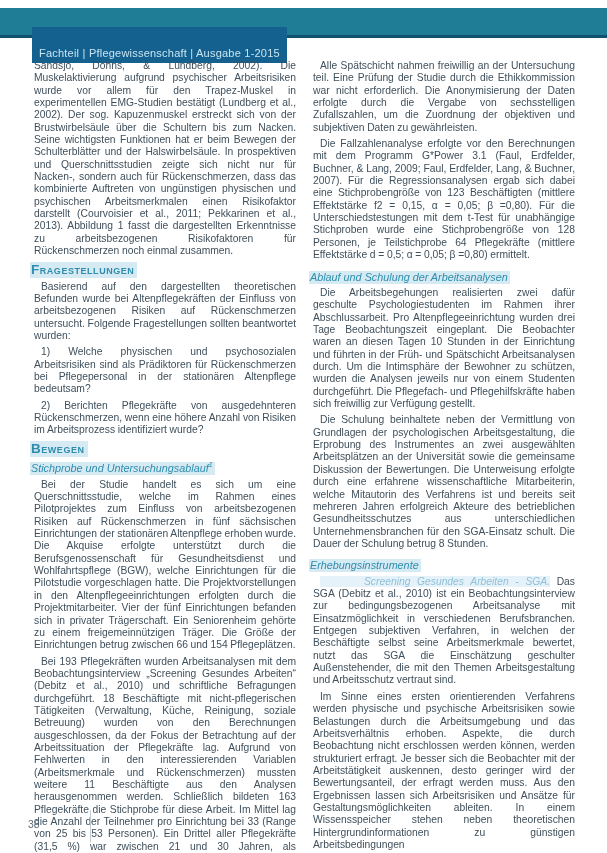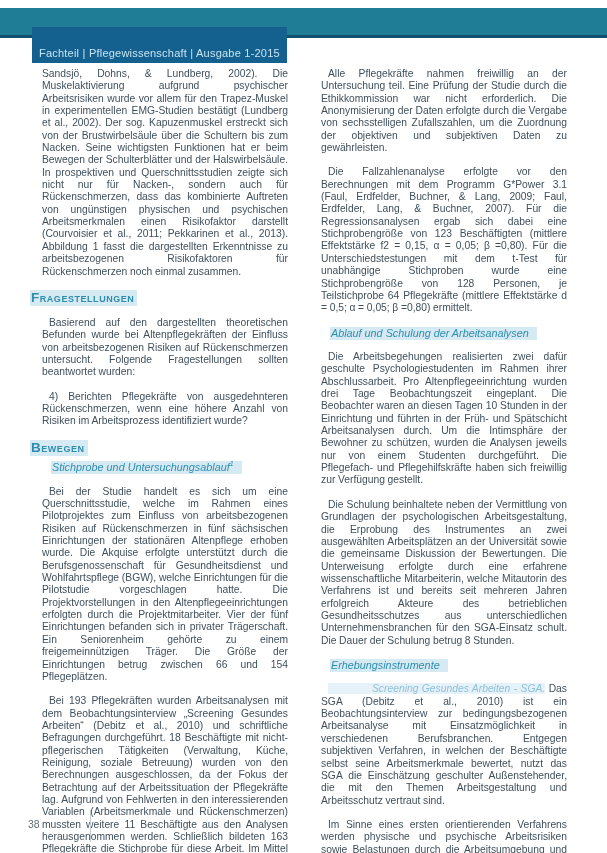--- a/index.html
+++ b/index.html
@@ -15,60 +15,61 @@
     position:absolute; left:32px; top:6px;
     font-size:11px; line-height:13px; color:var(--chip-text,#c7e5f3);
     background:var(--chip-bg,#14608f); padding:20px 7px 3px 7px; letter-spacing:.02em;
     white-space:nowrap;
     margin-top:21px;
   }
   
   .content { position:absolute; left:30px; top:56px; width:549px; display:flex; gap:9px; }
   .col { width:270px; flex:0 0 270px; }
   .col p {
-    margin:12px; font-size:10.3px; line-height:12.35px; text-align:justify;
+    margin:4px; font-size:10.3px; line-height:12.35px; text-align:justify;
     color:var(--body-text,#3f4f5b); word-spacing:-0.2px;
   }
   .col p.indent { text-indent:7px; }
-  .h1 { margin:12px 0 4px 0; font-size:13.5px; line-height:15px; font-weight:bold; }
+  .h1 { margin:4px 0 4px 0; font-size:13.5px; line-height:15px; font-weight:bold; }
   .h1 .hl {
     font-variant:small-caps; letter-spacing:.04em; color:var(--heading,#2e8dac);
     background:var(--hl-bg,#d6eaf4); padding:0 3px 1px 1px;
   }
   .h2 { margin:9px 0 2px 0; font-size:10.8px; line-height:12.5px; font-weight:normal; font-style:italic; }
   .h2.tight { margin-top:3px; }
-  .h2 .hl { color:var(--heading,#2e8dac); background:var(--hl-bg,#d6eaf4); padding:0 8px 1px 1px;margin-left:21px; }
+  .h2 .hl { color:var(--heading,#2e8dac); background:var(--hl-bg,#d6eaf4); padding:0 2px 1px 1px; }
   .h2 sup { font-size:7px; }
   .lead { font-style:italic; color:var(--lead,#8fc0d9); background:#e6f2f9;padding-left:44px; }
   
   .footer-num { position:absolute; left:28px; top:818px; font-size:10.5px; color:var(--footer,#5f6e78); }
   .footer-divider { position:absolute; left:90px; top:810px; width:1px; height:32px; background:#c3ced4; }
   .footer-text { position:absolute; left:110px; top:820px; font-size:9.4px; letter-spacing:.10em; color:var(--footer,#5f6e78); white-space:nowrap; }
 </style>
 </head>
 <body>
 
 <div class="page" style="--teal-bar: #1f7d95; --bar-line: #12506d; --chip-bg: #14608f; --chip-text: #c7e5f3; --heading: #2e8dac; --hl-bg: #d6eaf4; --body-text: #3f4f5b; --lead: #8fc0d9; --footer: #5f6e78;">
   <div class="header-bar"></div>
   <div class="header-rule"></div>
   <div class="header-title">Fachteil | Pflegewissenschaft | Ausgabe 1-2015</div>
 
   <div class="content">
     <div class="col" id="col-left">
         <p class="">Sandsjö, Dohns, &amp; Lundberg, 2002). Die Muskelaktivierung aufgrund psychischer Arbeitsrisiken wurde vor allem für den Trapez-Muskel in experimentellen EMG-Studien bestätigt (Lundberg et al., 2002). Der sog. Kapuzenmuskel erstreckt sich von der Brustwirbelsäule über die Schultern bis zum Nacken. Seine wichtigsten Funktionen hat er beim Bewegen der Schulterblätter und der Halswirbelsäule. In prospektiven und Querschnittsstudien zeigte sich nicht nur für Nacken-, sondern auch für Rückenschmerzen, dass das kombinierte Auftreten von ungünstigen physischen und psychischen Arbeitsmerkmalen einen Risikofaktor darstellt (Courvoisier et al., 2011; Pekkarinen et al., 2013). Abbildung 1 fasst die dargestellten Erkenntnisse zu arbeitsbezogenen Risikofaktoren für Rückenschmerzen noch einmal zusammen.</p>
         <h3 class="h1"><span class="hl">Fragestellungen</span></h3>
         <p class="indent">Basierend auf den dargestellten theoretischen Befunden wurde bei Altenpflegekräften der Einfluss von arbeitsbezogenen Risiken auf Rückenschmerzen untersucht. Folgende Fragestellungen sollten beantwortet wurden:</p>
-        <p class="indent">4) Berichten Pflegekräfte von ausgedehnteren Rückenschmerzen, wenn eine höhere Anzahl von Risiken im Arbeitsprozess identifiziert wurde?</p>
+        <p class="indent">1) Welche physischen und psychosozialen Arbeitsrisiken sind als Prädiktoren für Rückenschmerzen bei Pflegepersonal in der stationären Altenpflege bedeutsam?</p>
+        <p class="indent">2) Berichten Pflegekräfte von ausgedehnteren Rückenschmerzen, wenn eine höhere Anzahl von Risiken im Arbeitsprozess identifiziert wurde?</p>
         <h3 class="h1"><span class="hl">Bewegen</span></h3>
         <h4 class="h2 tight"><span class="hl">Stichprobe und Untersuchungsablauf<sup>1</sup></span></h4>
         <p class="indent">Bei der Studie handelt es sich um eine Querschnittsstudie, welche im Rahmen eines Pilotprojektes zum Einfluss von arbeitsbezogenen Risiken auf Rückenschmerzen in fünf sächsischen Einrichtungen der stationären Altenpflege erhoben wurde. Die Akquise erfolgte unterstützt durch die Berufsgenossenschaft für Gesundheitsdienst und Wohlfahrtspflege (BGW), welche Einrichtungen für die Pilotstudie vorgeschlagen hatte. Die Projektvorstellungen in den Altenpflegeeinrichtungen erfolgten durch die Projektmitarbeiter. Vier der fünf Einrichtungen befanden sich in privater Trägerschaft. Ein Seniorenheim gehörte zu einem freigemeinnützigen Träger. Die Größe der Einrichtungen betrug zwischen 66 und 154 Pflegeplätzen.</p>
         <p class="indent">Bei 193 Pflegekräften wurden Arbeitsanalysen mit dem Beobachtungsinterview „Screening Gesundes Arbeiten“ (Debitz et al., 2010) und schriftliche Befragungen durchgeführt. 18 Beschäftigte mit nicht-pflegerischen Tätigkeiten (Verwaltung, Küche, Reinigung, soziale Betreuung) wurden von den Berechnungen ausgeschlossen, da der Fokus der Betrachtung auf der Arbeitssituation der Pflegekräfte lag. Aufgrund von Fehlwerten in den interessierenden Variablen (Arbeitsmerkmale und Rückenschmerzen) mussten weitere 11 Beschäftigte aus den Analysen herausgenommen werden. Schließlich bildeten 163 Pflegekräfte die Stichprobe für diese Arbeit. Im Mittel lag die Anzahl der Teilnehmer pro Einrichtung bei 33 (Range von 25 bis 53 Personen). Ein Drittel aller Pflegekräfte (31,5 %) war zwischen 21 und 30 Jahren, als zweithäufigste Alterskategorie mit 22,8 % wurde der Bereich von 41 bis 50 Jahren angeben. Der Anteil an</p>
       </div>
     <div class="col" id="col-right">
-        <p class="indent">Alle Pflegekräfte nahmen freiwillig an der Untersuchung teil. Eine Prüfung der Studie durch die Ethikkommission war nicht erforderlich. Die Anonymisierung der Daten erfolgte durch die Vergabe von sechsstelligen Zufallszahlen, um die Zuordnung der objektiven und subjektiven Daten zu gewährleisten.</p>
+        <p class="indent">Alle Spätschicht nahmen freiwillig an der Untersuchung teil. Eine Prüfung der Studie durch die Ethikkommission war nicht erforderlich. Die Anonymisierung der Daten erfolgte durch die Vergabe von sechsstelligen Zufallszahlen, um die Zuordnung der objektiven und subjektiven Daten zu gewährleisten.</p>
         <p class="indent">Die Fallzahlenanalyse erfolgte vor den Berechnungen mit dem Programm G*Power 3.1 (Faul, Erdfelder, Buchner, &amp; Lang, 2009; Faul, Erdfelder, Lang, &amp; Buchner, 2007). Für die Regressionsanalysen ergab sich dabei eine Stichprobengröße von 123 Beschäftigten (mittlere Effektstärke f2 = 0,15, α = 0,05; β =0,80). Für die Unterschiedstestungen mit dem t-Test für unabhängige Stichproben wurde eine Stichprobengröße von 128 Personen, je Teilstichprobe 64 Pflegekräfte (mittlere Effektstärke d = 0,5; α = 0,05; β =0,80) ermittelt.</p>
         <h4 class="h2"><span class="hl">Ablauf und Schulung der Arbeitsanalysen</span></h4>
         <p class="indent">Die Arbeitsbegehungen realisierten zwei dafür geschulte Psychologiestudenten im Rahmen ihrer Abschlussarbeit. Pro Altenpflegeeinrichtung wurden drei Tage Beobachtungszeit eingeplant. Die Beobachter waren an diesen Tagen 10 Stunden in der Einrichtung und führten in der Früh- und Spätschicht Arbeitsanalysen durch. Um die Intimsphäre der Bewohner zu schützen, wurden die Analysen jeweils nur von einem Studenten durchgeführt. Die Pflegefach- und Pflegehilfskräfte haben sich freiwillig zur Verfügung gestellt.</p>
         <p class="indent">Die Schulung beinhaltete neben der Vermittlung von Grundlagen der psychologischen Arbeitsgestaltung, die Erprobung des Instrumentes an zwei ausgewählten Arbeitsplätzen an der Universität sowie die gemeinsame Diskussion der Bewertungen. Die Unterweisung erfolgte durch eine erfahrene wissenschaftliche Mitarbeiterin, welche Mitautorin des Verfahrens ist und bereits seit mehreren Jahren erfolgreich Akteure des betrieblichen Gesundheitsschutzes aus unterschiedlichen Unternehmensbranchen für den SGA-Einsatz schult. Die Dauer der Schulung betrug 8 Stunden.</p>
         <h4 class="h2"><span class="hl">Erhebungsinstrumente</span></h4>
         <p class="indent"><span class="lead">Screening Gesundes Arbeiten - SGA.</span><span> Das SGA (Debitz et al., 2010) ist ein Beobachtungsinterview zur bedingungsbezogenen Arbeitsanalyse mit Einsatzmöglichkeit in verschiedenen Berufsbranchen. Entgegen subjektiven Verfahren, in welchen der Beschäftigte selbst seine Arbeitsmerkmale bewertet, nutzt das SGA die Einschätzung geschulter Außenstehender, die mit den Themen Arbeitsgestaltung und Arbeitsschutz vertraut sind.</span></p>
         <p class="indent">Im Sinne eines ersten orientierenden Verfahrens werden physische und psychische Arbeitsrisiken sowie Belastungen durch die Arbeitsumgebung und das Arbeitsverhältnis erhoben. Aspekte, die durch Beobachtung nicht erschlossen werden können, werden strukturiert erfragt. Je besser sich die Beobachter mit der Arbeitstätigkeit auskennen, desto geringer wird der Bewertungsanteil, der erfragt werden muss. Aus den Ergebnissen lassen sich Arbeitsrisiken und Ansätze für Gestaltungsmöglichkeiten ableiten. In einem Wissensspeicher stehen neben theoretischen Hintergrundinformationen zu günstigen Arbeitsbedingungen</p>
       </div>
   </div>
 

